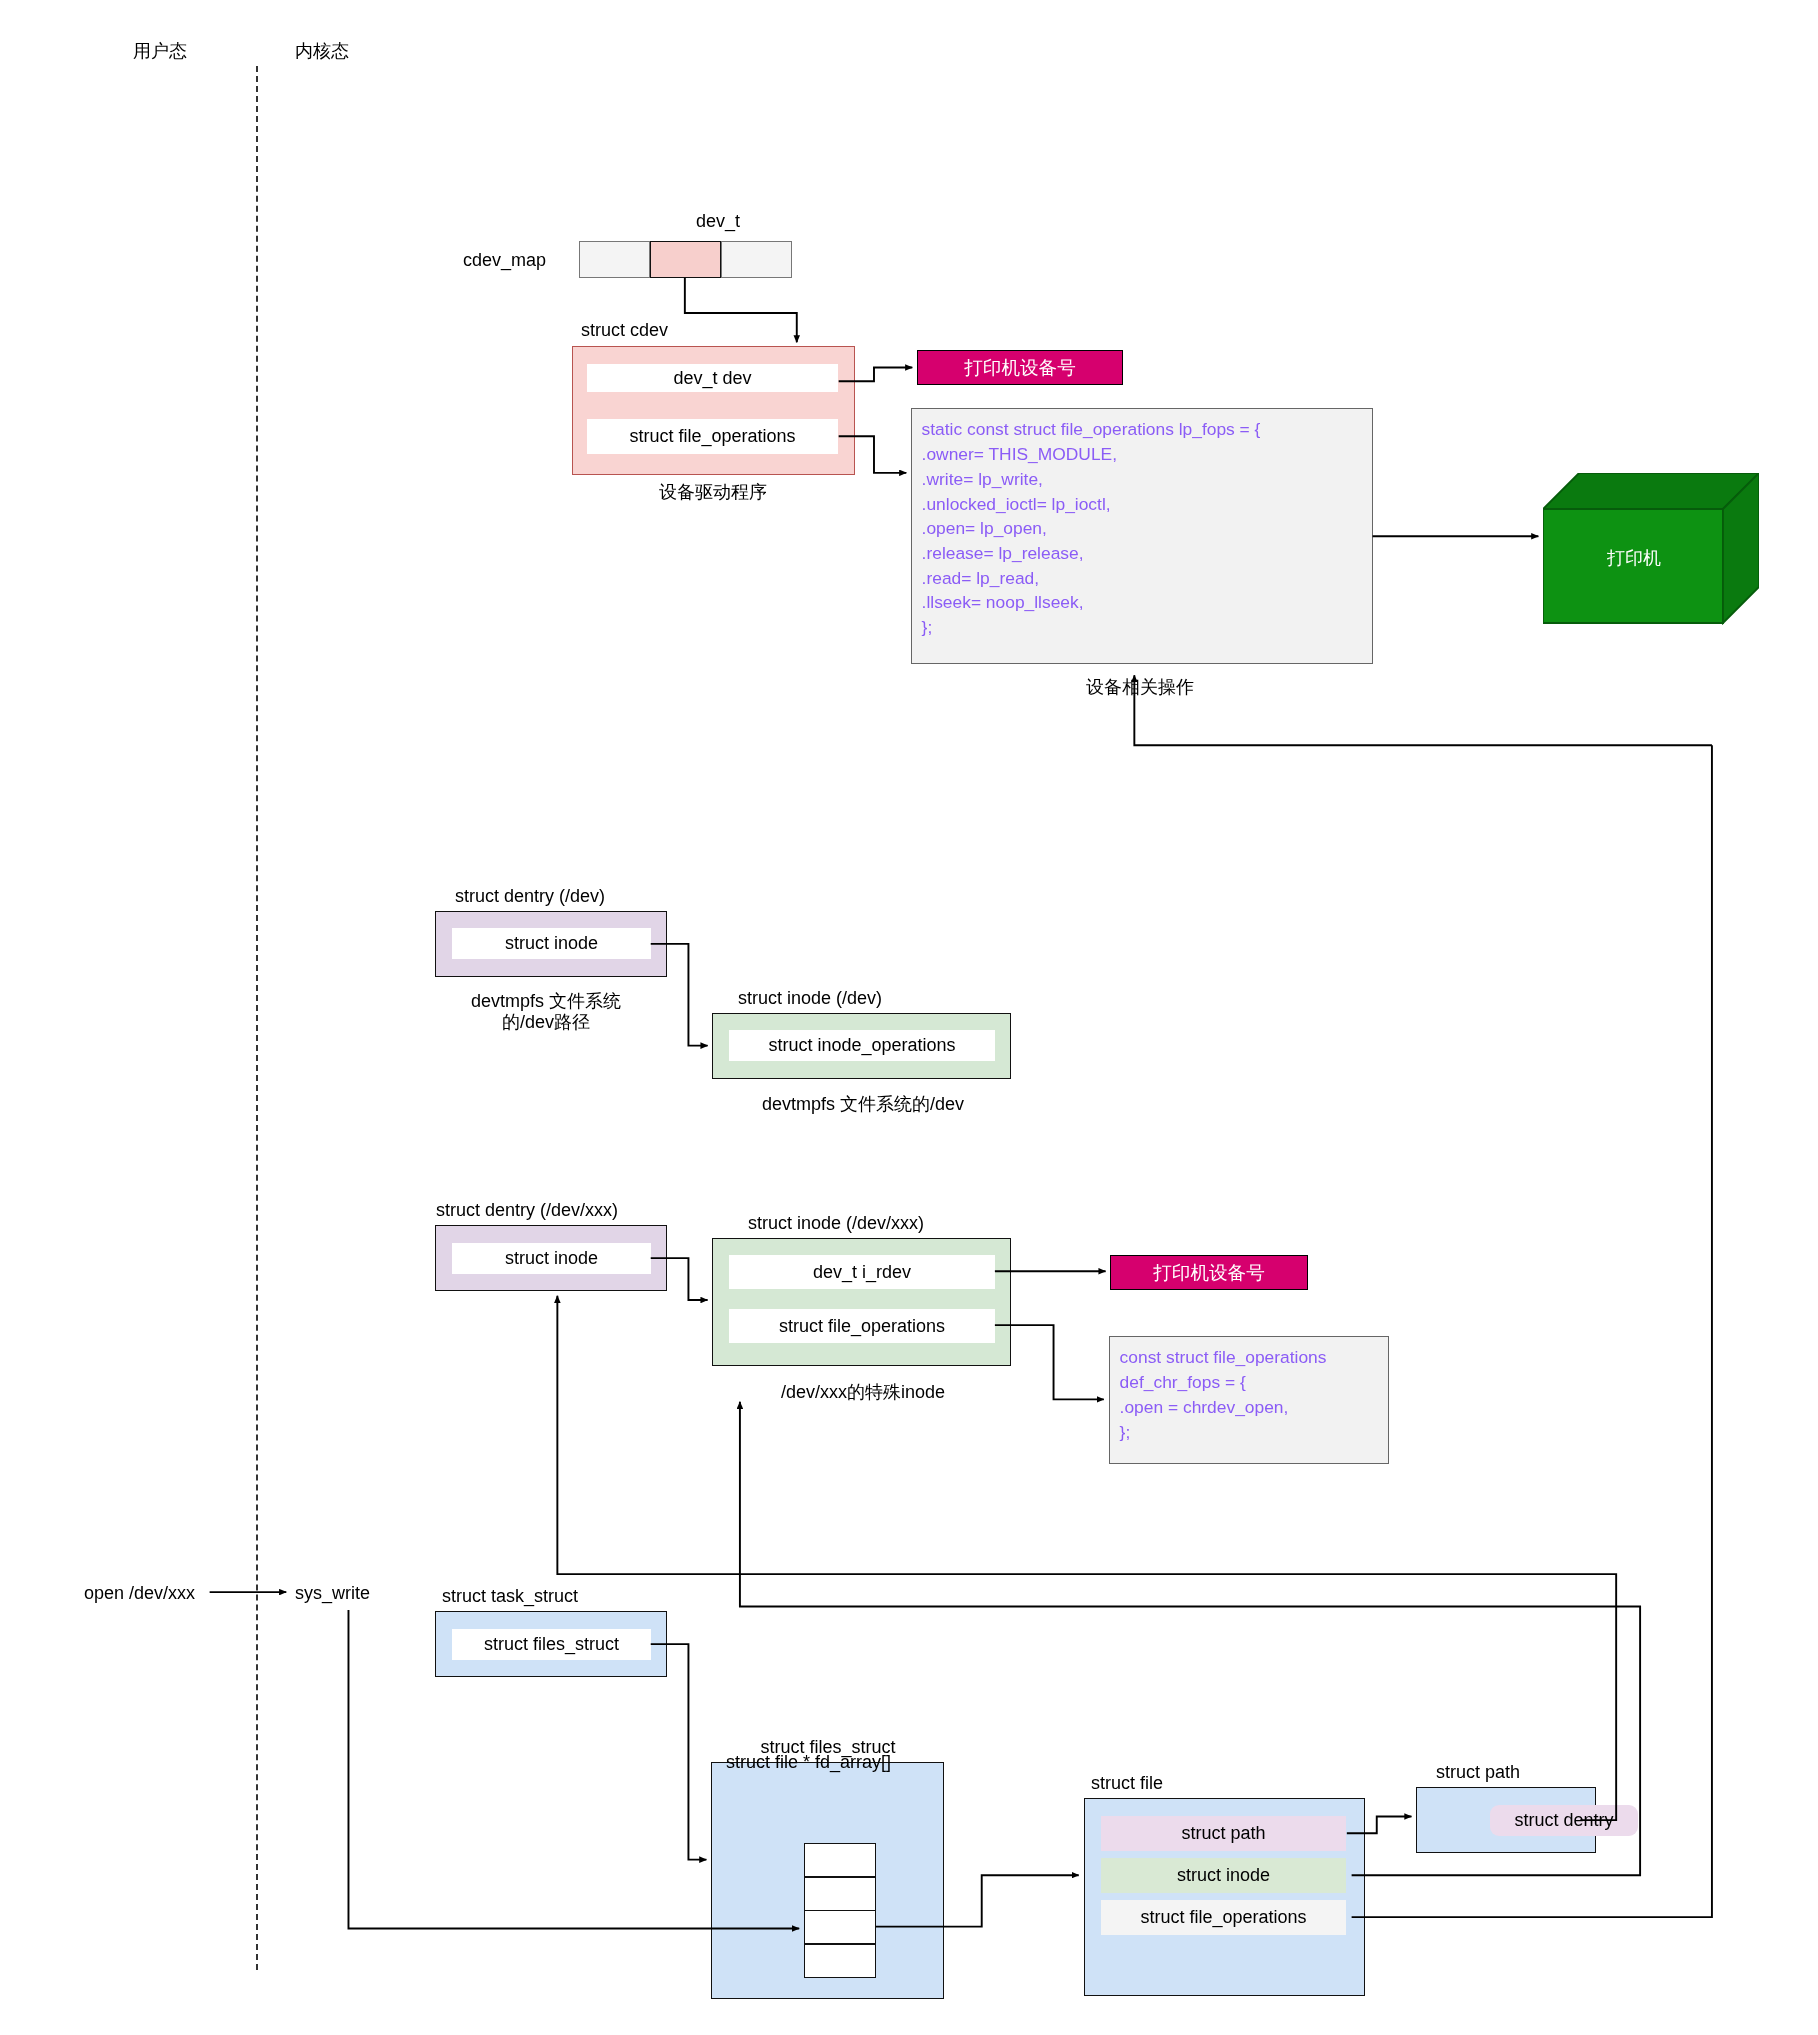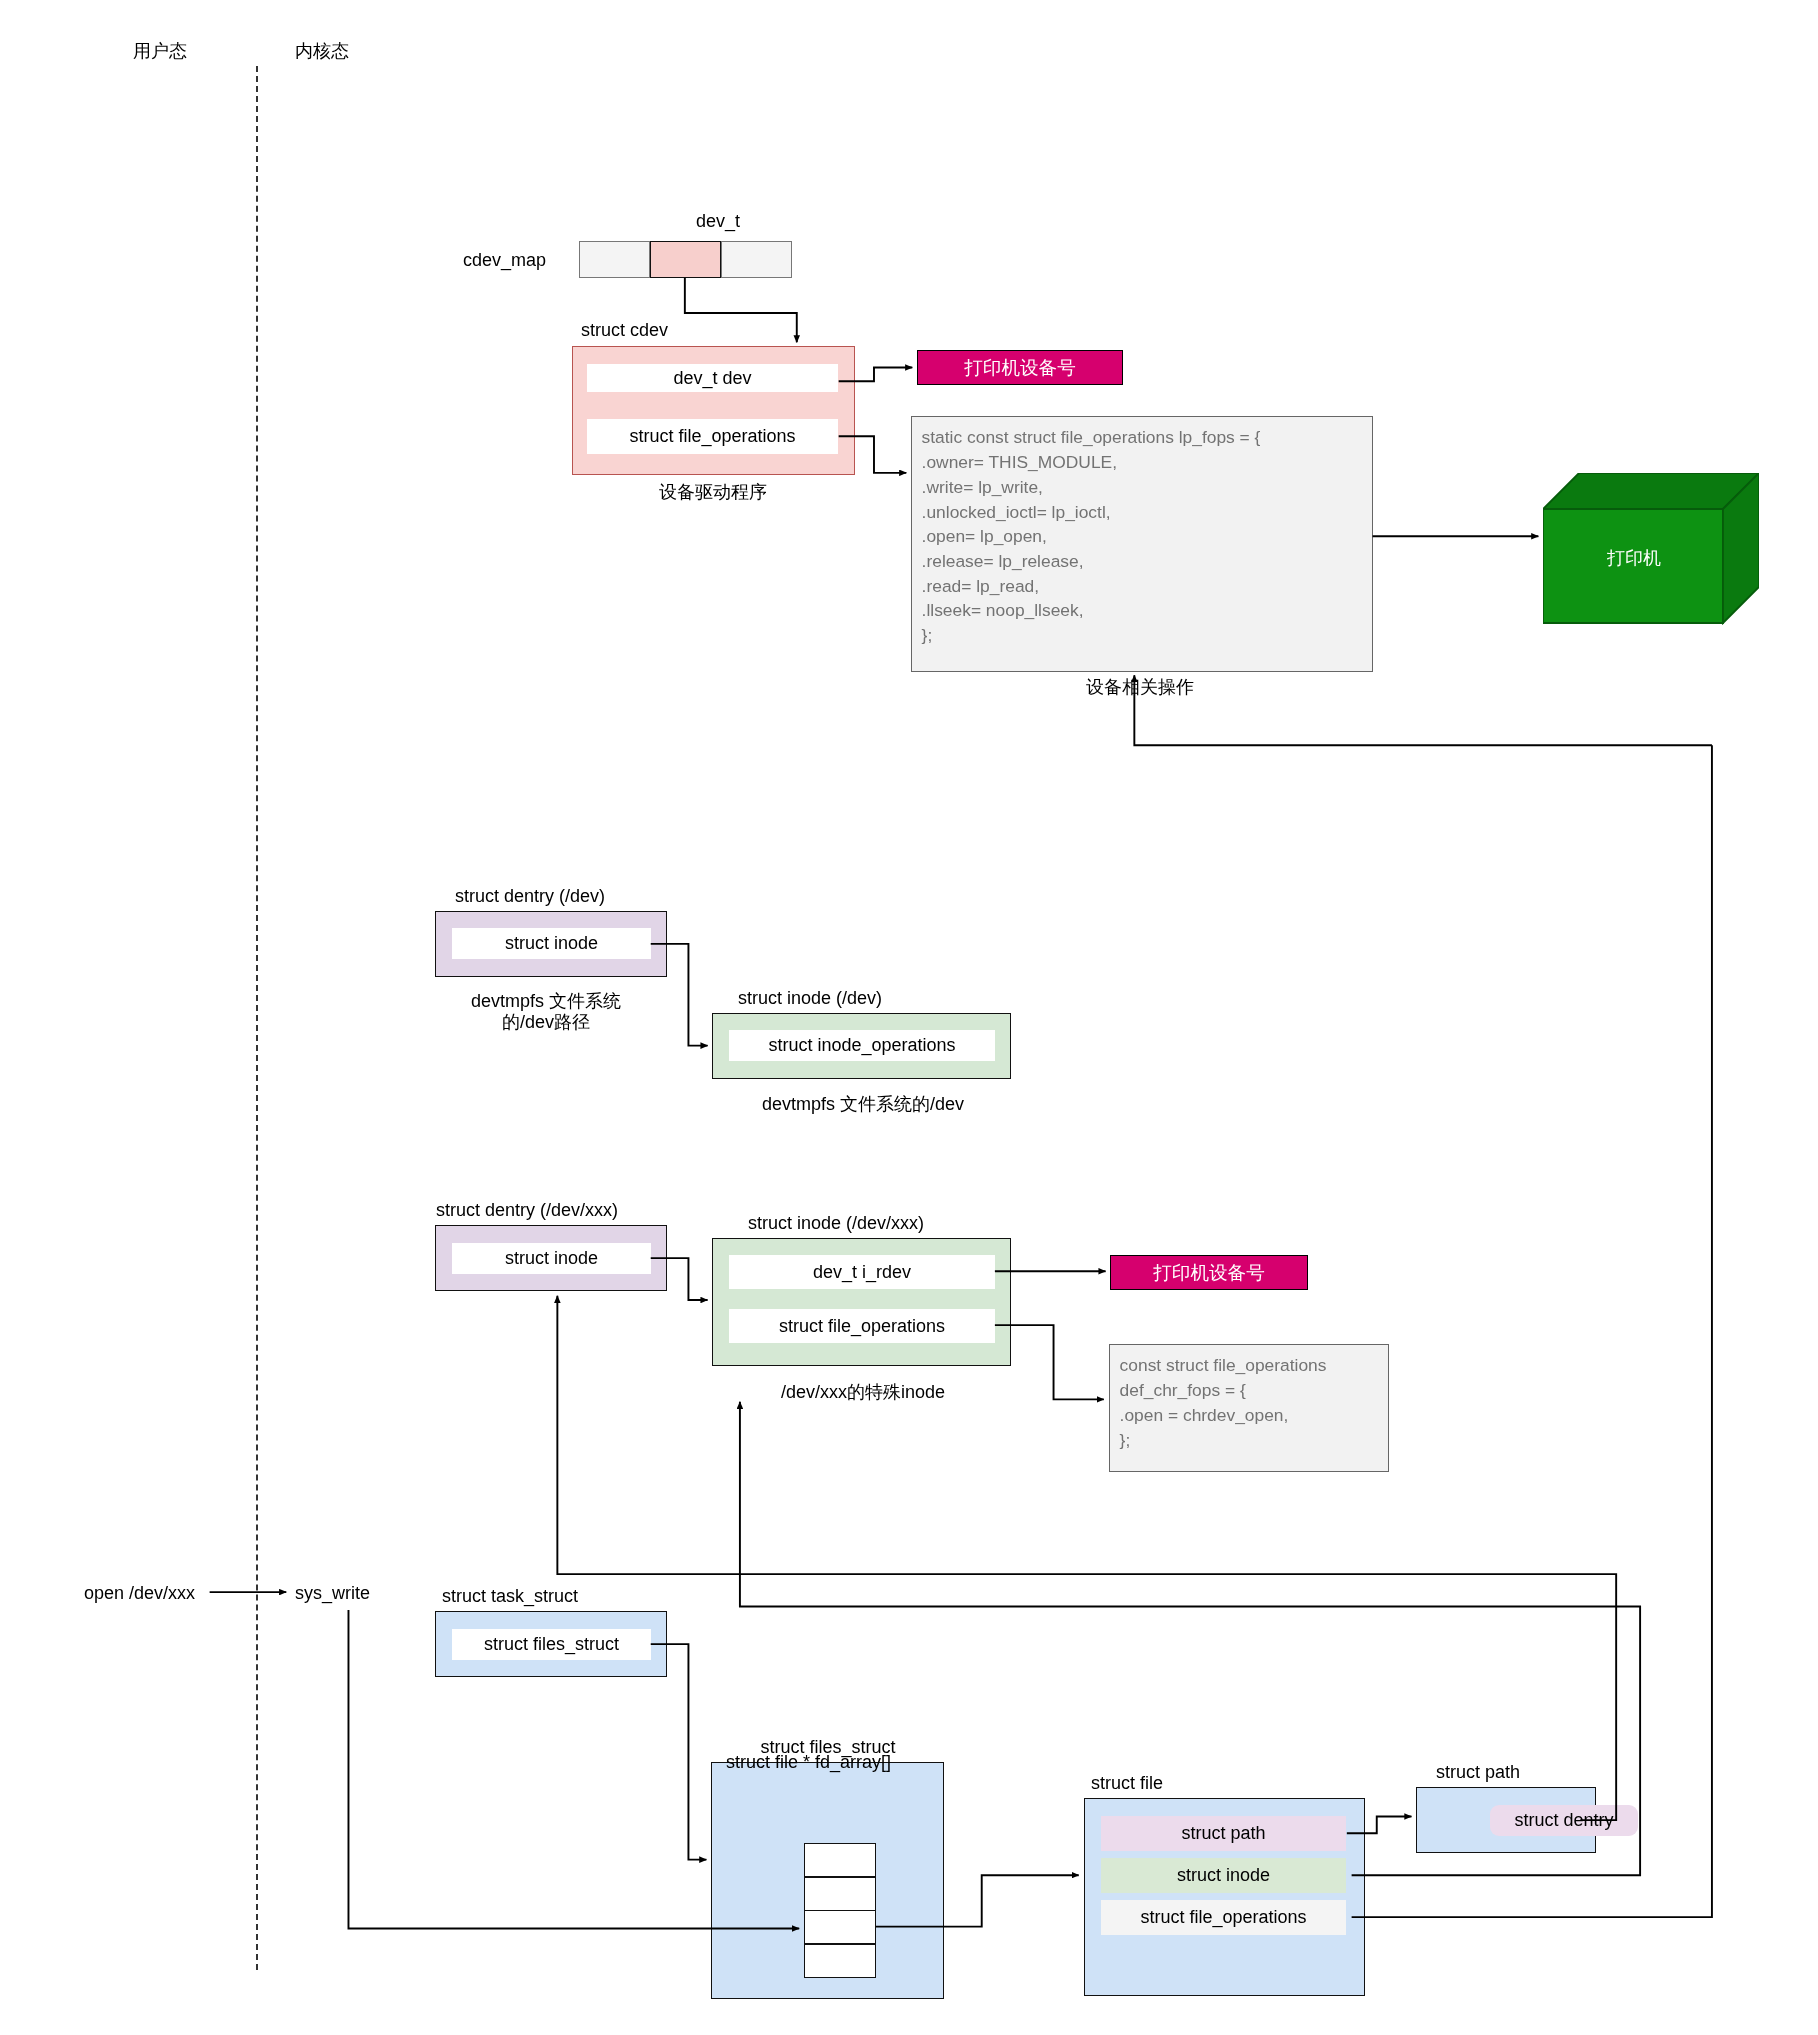--- a/index.html
+++ b/index.html
@@ -18,21 +18,21 @@
   .box-blue{background:#cfe2f7;border-color:#111;}
   
   .fld{position:absolute;box-sizing:border-box;display:flex;align-items:center;justify-content:center;
        font-size:18px;background:#ffffff;color:#000;}
   .fld-pinkrow{background:#ecdbec;}
   .fld-greenrow{background:#d9e9d4;}
   .fld-greyrow{background:#f4f4f4;}
 
   
   .code{position:absolute;box-sizing:border-box;background:#f2f2f2;border:1.2px solid #666;
-        font-size:17.4px;line-height:1.42;padding:8.4px 7.2px 6px 9.6px;white-space:pre;color:#737373;margin-top:8px;}
+        font-size:17.4px;line-height:1.42;padding:8.4px 7.2px 6px 9.6px;white-space:pre;color:#8b5cf6;}
   
   .badge{position:absolute;box-sizing:border-box;background:#d6006e;border:1.8px solid #000;
          color:#fff;font-size:18.6px;display:flex;align-items:center;justify-content:center;}
   
   .cellrow{position:absolute;display:flex;box-sizing:border-box;}
   .cell{box-sizing:border-box;border:1.2px solid #777;background:#f4f4f4;}
   .cell.hot{background:#f7cfcc;border:1.8px solid #111;}
   
   .fdcell{position:absolute;box-sizing:border-box;border:1.8px solid #111;background:#fff;}
   

